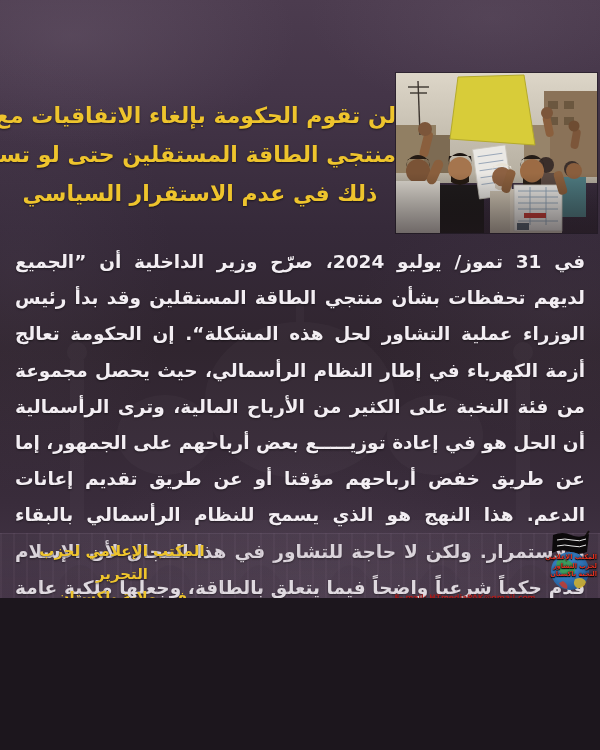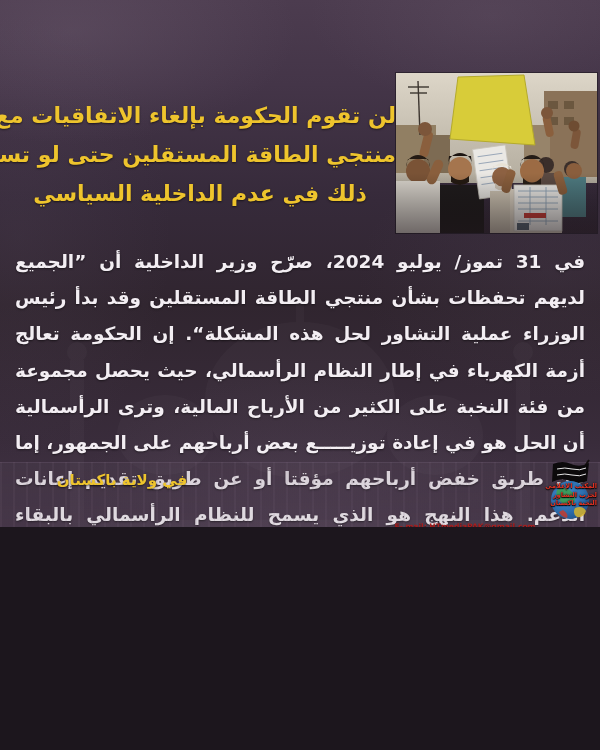--- a/index.html
+++ b/index.html
@@ -1,17 +1,17 @@
 <!DOCTYPE html>
 <html lang="ar"><head>
 <meta charset="utf-8">
 <style>
   html,body{margin:0;padding:0;background:#1c161d;}
   .poster{
-    position:relative;width:600px;height:527px;overflow:hidden;
+    position:relative;width:600px;height:598px;overflow:hidden;
     font-family:"DejaVu Sans",sans-serif;
     background:
       radial-gradient(ellipse 320px 160px at 12% 6%, rgba(126,108,128,.28), transparent 70%),
       radial-gradient(ellipse 260px 130px at 82% 3%, rgba(116,99,118,.22), transparent 70%),
       radial-gradient(ellipse 220px 320px at 3% 45%, rgba(104,88,108,.14), transparent 70%),
       radial-gradient(ellipse 280px 180px at 92% 52%, rgba(104,88,108,.12), transparent 70%),
       radial-gradient(ellipse 340px 220px at 50% 100%, rgba(116,96,118,.16), transparent 70%),
       linear-gradient(180deg,#4c3c4f 0%,#443548 16%,#362a3a 38%,#30252f 58%,#392c3b 84%,#453648 100%);
   }
   
@@ -94,21 +94,21 @@
         <path d="M330 420 v-80 q20 -30 40 0 v80 z"></path>
         <path d="M420 420 v-80 q20 -30 40 0 v80 z"></path>
         <path d="M510 420 v-80 q20 -30 40 0 v80 z"></path>
       </g>
     </svg>
   </div>
 
   <div class="headline">
     <div class="hl">لن تقوم الحكومة بإلغاء الاتفاقيات مع</div>
     <div class="hl">منتجي الطاقة المستقلين حتى لو تسبب</div>
-    <div class="hl">ذلك في عدم الداخلية السياسي</div>
+    <div class="hl">ذلك في عدم الاستقرار السياسي</div>
   </div>
 
   <div class="photo">
     <svg width="201" height="160" viewBox="0 0 201 160" xmlns="http://www.w3.org/2000/svg">
       <defs>
         <linearGradient id="sky" x1="0" y1="0" x2="0" y2="1">
           <stop offset="0" stop-color="#ddd6c8"></stop>
             <stop offset="1" stop-color="#b3ac9e"></stop>
         </linearGradient>
         <linearGradient id="vig" x1="0" y1="0" x2="0" y2="1">
@@ -210,20 +210,21 @@
         <rect x="160" y="98" width="9" height="24" rx="4" transform="rotate(-16 164 110)" fill="#8a5f3d"></rect>
       </g>
       <rect x="0" y="100" width="201" height="60" fill="url(#vig)"></rect>
     </svg>
   </div>
 
   <div class="bodytext">في 31 تموز/ يوليو 2024، صرّح وزير الداخلية أن ”الجميع لديهم تحفظات بشأن منتجي الطاقة المستقلين وقد بدأ رئيس الوزراء عملية التشاور لحل هذه المشكلة“. إن الحكومة تعالج أزمة الكهرباء في إطار النظام الرأسمالي، حيث يحصل مجموعة من فئة النخبة على الكثير من الأرباح المالية، وترى الرأسمالية أن الحل هو في إعادة توزيـــــع بعض أرباحهم على الجمهور، إما عن طريق خفض أرباحهم مؤقتا أو عن طريق تقديم إعانات الدعم. هذا النهج هو الذي يسمح للنظام الرأسمالي بالبقاء والاستمرار. ولكن لا حاجة للتشاور في هذا المجال لأن الإسلام قدّم حكماً شرعياً واضحاً فيما يتعلق بالطاقة، وجعلها ملكية عامة تديرها الدولة. ووفقاً لهذا الحكم الشرعي، يجب استخدام أثمان الطاقة فقط لسد الحاجات العامة، ولا يجوز تحويلها إلى ملكية خاصة.</div>
 
   <div class="footer">
     <div class="org">
+      <div>المكتب الإعلامي لحزب التحرير</div>
       <div>في ولاية باكستان</div>
     </div>
     <div class="contact">
       <div>E- mail: HTmediaPAK@gmail.com</div>
       <div>WhatsApp: +225 070 177 1951</div>
       <div>Hizb ut Tahrir Central Media Office Webpage:</div>
     </div>
     <div class="logo">
       <svg width="52" height="68" viewBox="0 0 52 68" xmlns="http://www.w3.org/2000/svg">
         <defs>

